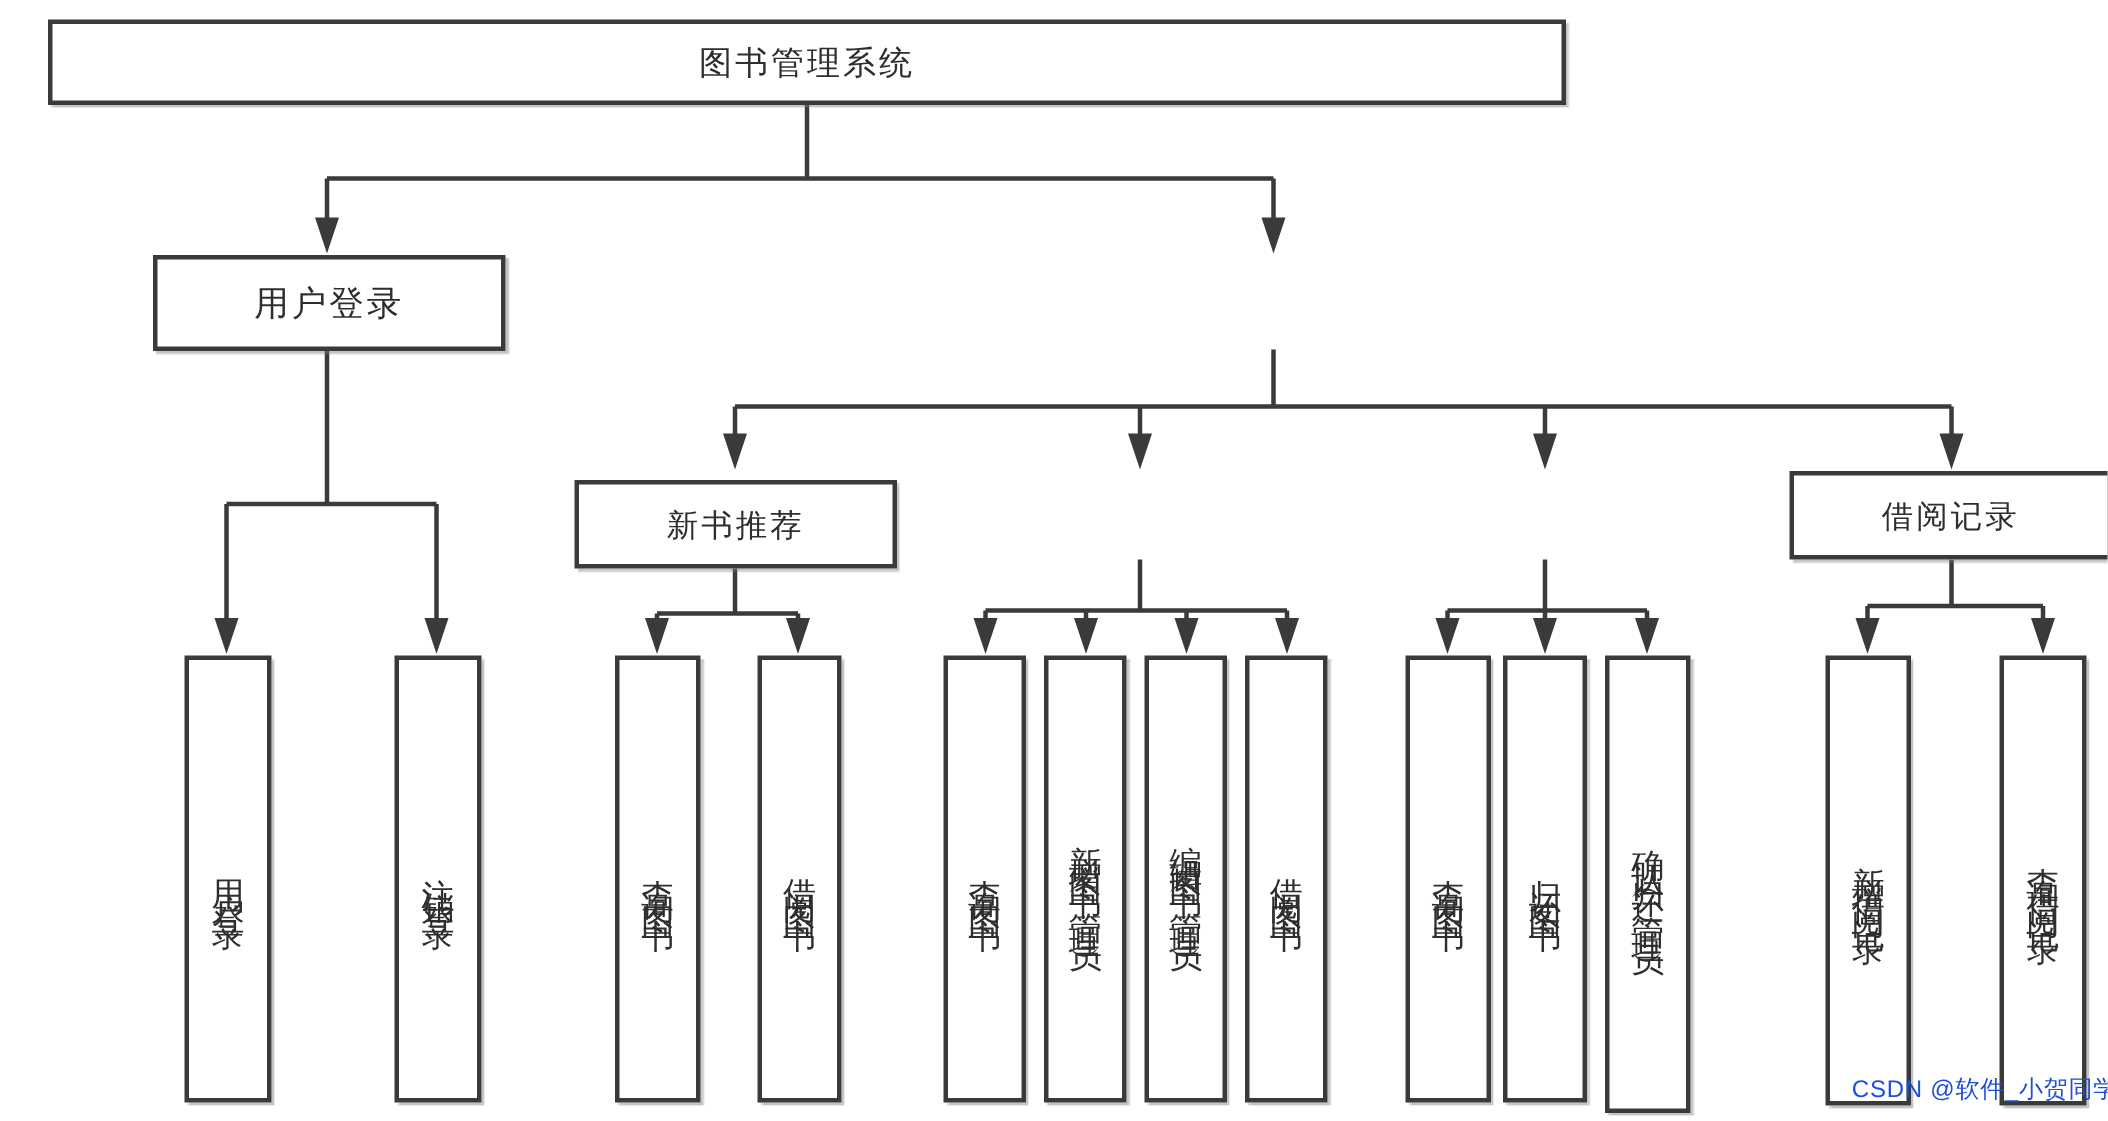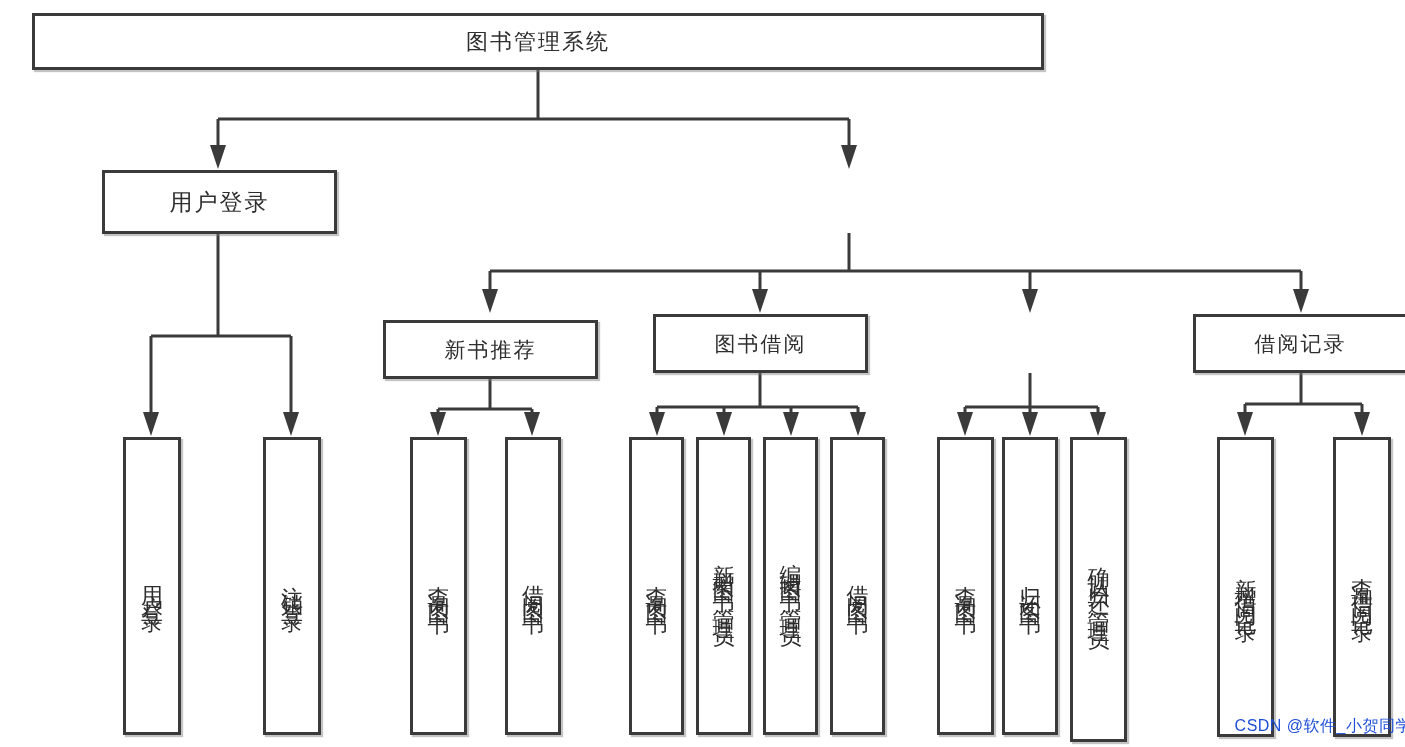--- a/index.html
+++ b/index.html
@@ -140,23 +140,20 @@
     <span>图书管理系统</span>
   </div>
 
   <div class="node h lvl1" style="left:82px;top:170px;width:235px;height:64px">
     <span>用户登录</span>
   </div>
 
   <div class="node h lvl2" style="left:363px;top:320px;width:215px;height:59px">
     <span>新书推荐</span>
   </div>
-  <div class="node h lvl2" style="left:633px;top:314px;width:215px;height:59px">
-    <span>图书借阅</span>
-  </div>
   <div class="node h lvl2" style="left:1173px;top:314px;width:215px;height:59px">
     <span>借阅记录</span>
   </div>
 
   <div class="node v" style="left:103px;top:437px;width:58px;height:298px">
     <span>用户登录</span>
   </div>
   <div class="node v" style="left:243px;top:437px;width:58px;height:298px">
     <span>注销登录</span>
   </div>

